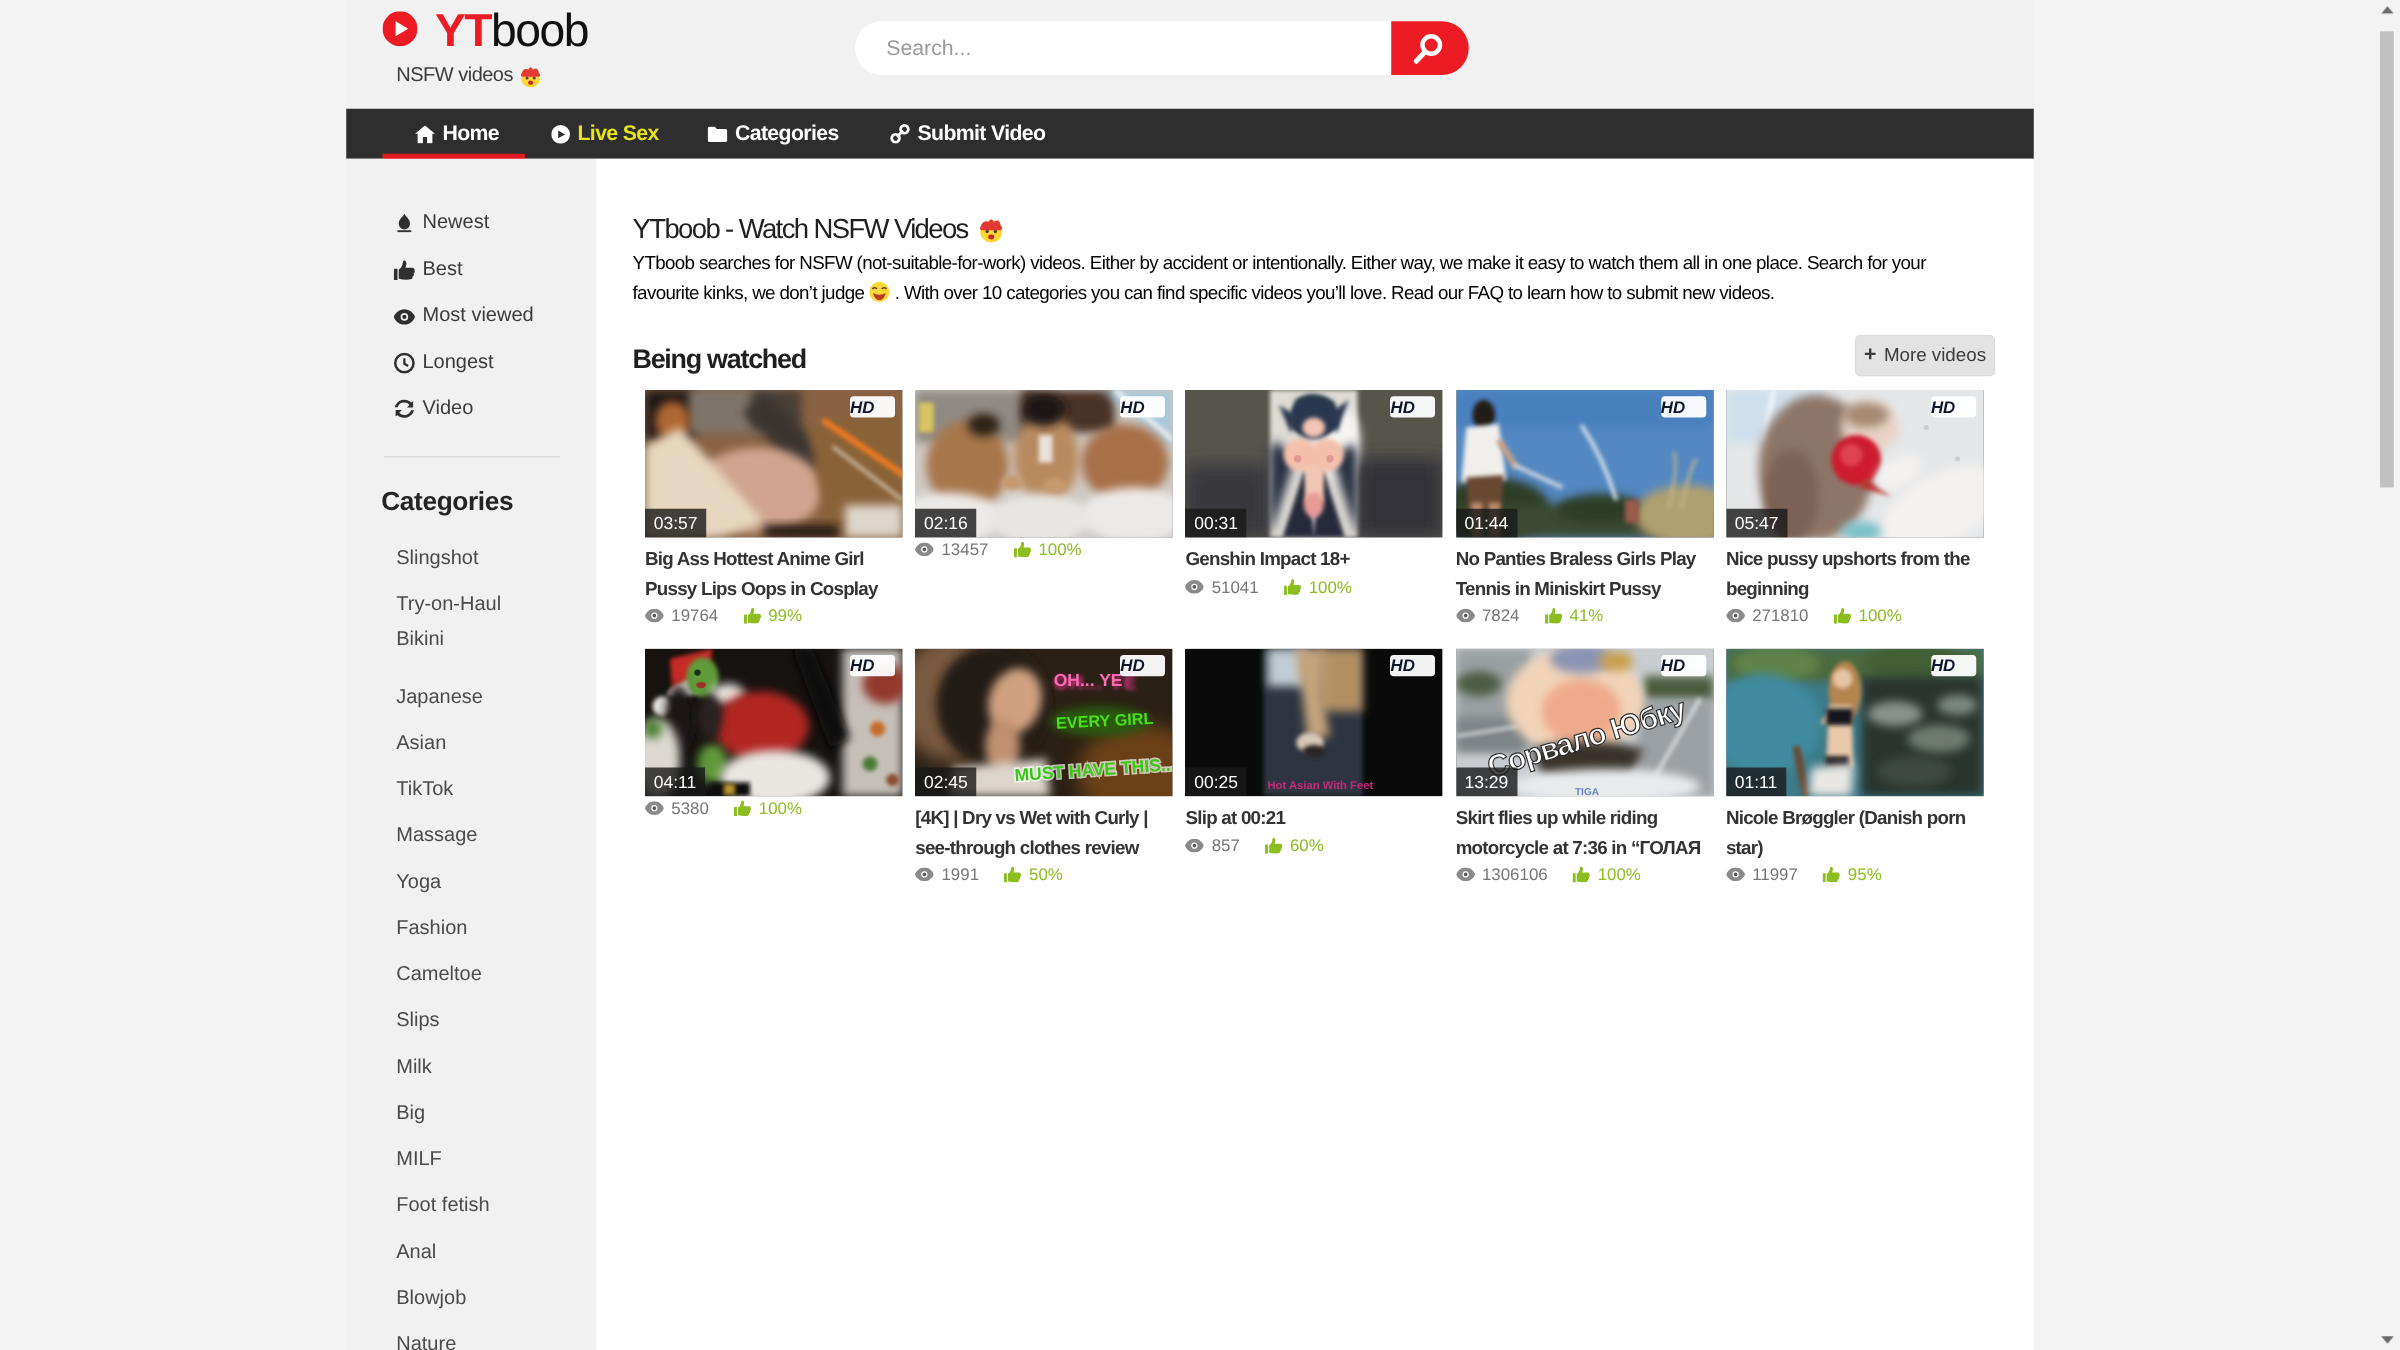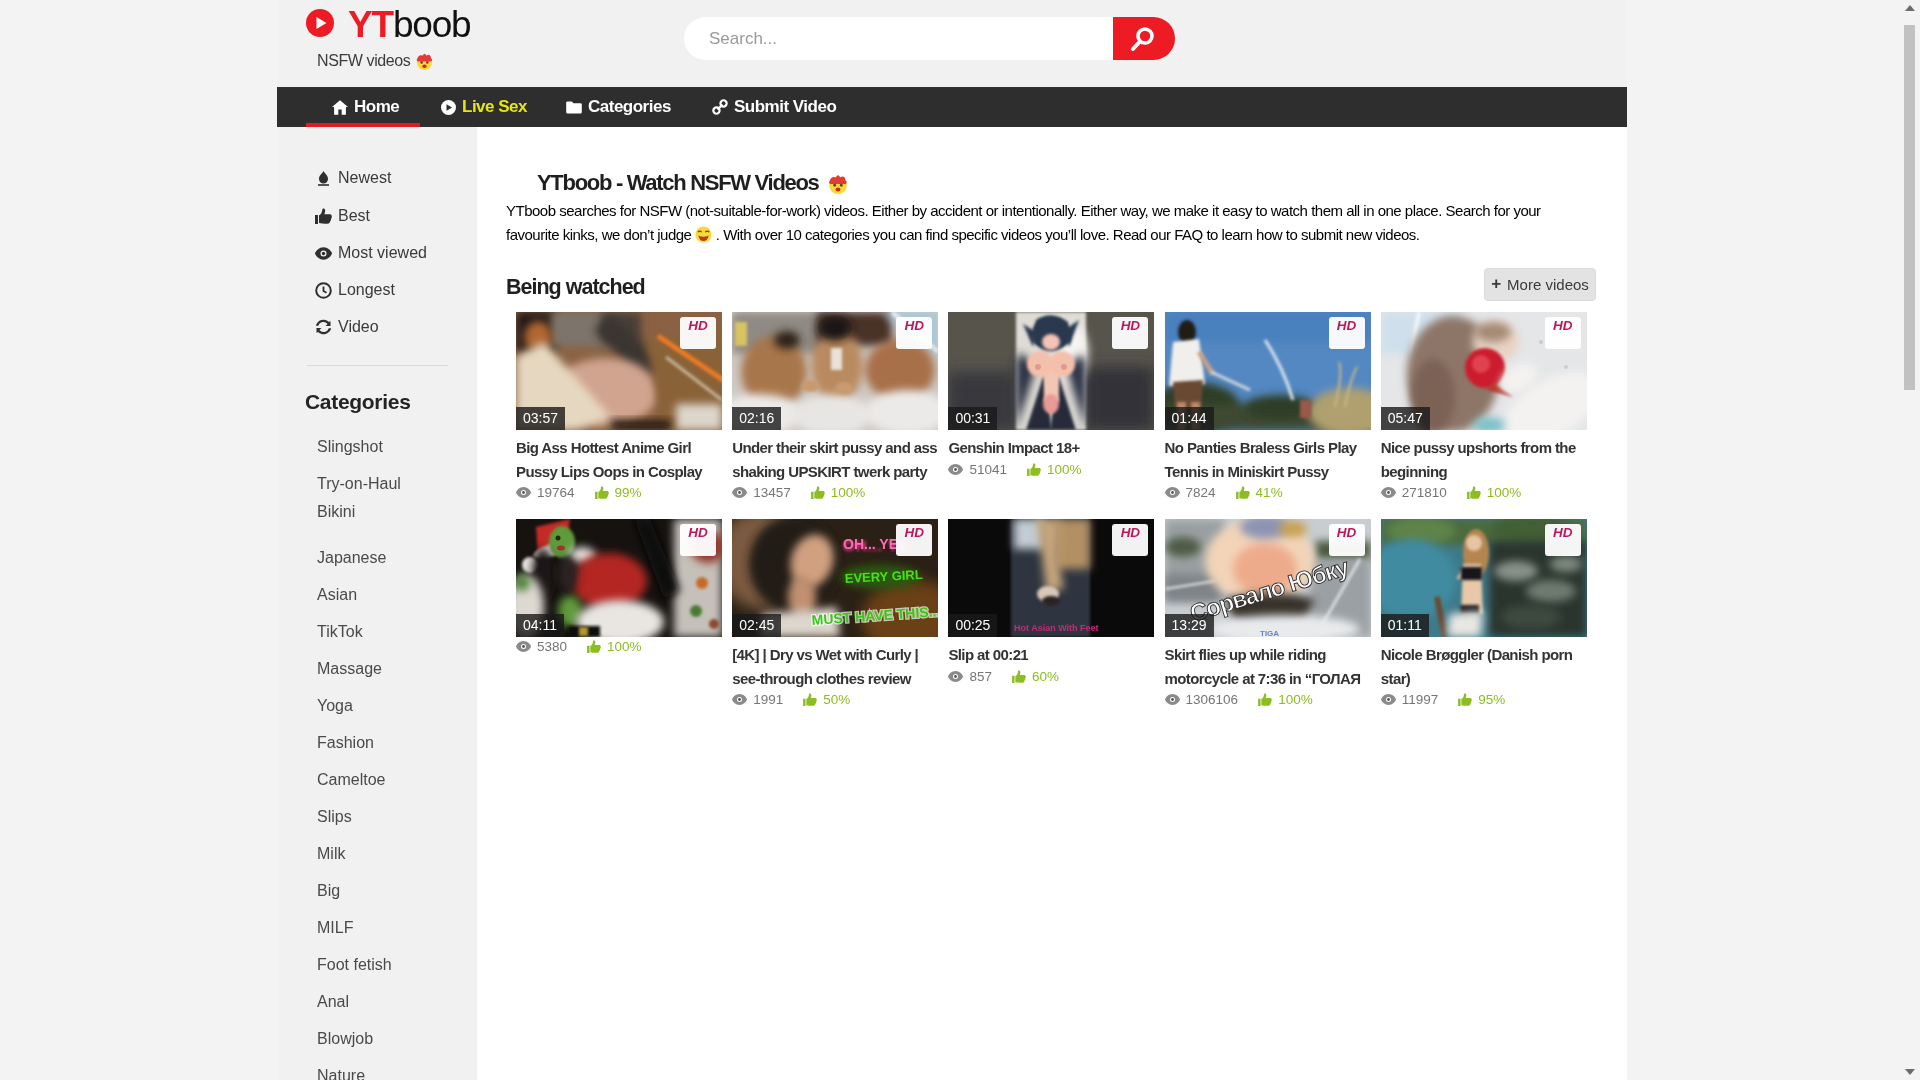--- a/index.html
+++ b/index.html
@@ -30,29 +30,29 @@
 #navSub { left:435px; }
 
 #sidebar { position:absolute; left:0; top:127px; width:200px; height:953px; background:#f1f1f1; }
 .sideItem { position:absolute; left:38px; display:flex; align-items:center; gap:6px; font-size:16px; color:#3a3a3a; height:20px; }
 .sideItem svg { display:block; width:17px; }
 #divider { position:absolute; left:30px; top:238px; width:141px; height:1px; background:#d9d9d9; }
 #catHead { position:absolute; left:28px; top:263px; font-size:21px; letter-spacing:-0.3px; font-weight:bold; color:#242424; }
 .catItem { position:absolute; left:40px; font-size:16px; color:#4a4a4a; height:20px; display:flex; align-items:center; }
 
 #main { position:absolute; left:200px; top:127px; width:1150px; height:953px; background:#ffffff; }
-#h1 { position:absolute; left:29px; top:42px; font-size:22px; letter-spacing:-1.3px; font-weight:bold; color:#1f1f1f; display:flex; align-items:center; gap:8px; line-height:27px;margin-left:31px; }
+#h1 { position:absolute; left:29px; top:42px; font-size:22px; letter-spacing:-1.3px; font-weight:normal; color:#1f1f1f; display:flex; align-items:center; gap:8px; line-height:27px; }
 #intro { position:absolute; left:29px; top:72px; font-size:15px; letter-spacing:-0.5px; line-height:24px; color:#000000; white-space:nowrap; }
 #h2 { position:absolute; left:29px; top:148px; font-size:21.5px; letter-spacing:-1px; font-weight:bold; color:#1f1f1f; }
 #moreBtn { position:absolute; left:1007px; top:141px; width:112px; height:33px; background:#e3e3e3; border:1px solid #dadada; border-radius:4px; font-size:15px; color:#3a3a3a; display:flex; align-items:center; justify-content:center; gap:6px; }
 #grid { position:absolute; left:39px; top:185px; width:1072px; display:grid; grid-template-columns:repeat(5,206px); column-gap:10.2px; row-gap:10px; align-items:start; }
 .card { width:206px; height:197px; position:relative; }
 .thumb { position:relative; width:206px; height:118px; overflow:hidden; background:#888; }
 .thumb svg.bg { position:absolute; left:0; top:0; }
-.hd { position:absolute; right:6px; top:5px; width:36px; height:32px; background:rgba(255,255,255,0.95); border-radius:3px; color:#be185d; font-weight:bold; font-style:italic; font-size:13.5px; text-align:center; line-height:17px; }
+.hd { position:absolute; right:6px; top:5px; width:36px; height:17px; background:rgba(255,255,255,0.95); border-radius:3px; color:#0f172a; font-weight:bold; font-style:italic; font-size:13.5px; line-height:17px; }
 .dur { position:absolute; left:0; bottom:0; background:rgba(25,25,25,0.8); color:#fff; font-size:14px; padding:3px 7px 4px 7px; }
 .title { margin-top:6px; font-size:15px; font-weight:bold; line-height:23.5px; color:#333; letter-spacing:-0.6px; white-space:nowrap; }
 .meta { margin-top:2px; font-size:13.5px; color:#767676; display:flex; align-items:center; }
 .meta .views { margin-left:6px; }
 .meta .pct { color:#8cbd21; margin-left:6px; }
 .meta .thumbsvg { margin-left:20px; }
 
 #sbthumb { position:fixed; left:1904px; top:25px; width:11px; height:365px; background:#c1c1c1; }
 .sbarrow { position:fixed; left:1905px; }
 </style>
@@ -254,21 +254,20 @@
 <rect x="99" y="36" width="11" height="22" fill="#e8e2da" filter="url(#bl3)"></rect>
 <ellipse cx="28" cy="102" rx="42" ry="20" fill="#eceae8" filter="url(#bl2)"></ellipse>
 <ellipse cx="100" cy="103" rx="40" ry="20" fill="#e8e6e4" filter="url(#bl2)"></ellipse>
 <ellipse cx="175" cy="100" rx="42" ry="22" fill="#eceae8" filter="url(#bl2)"></ellipse>
 <ellipse cx="78" cy="74" rx="9" ry="6" fill="#c89a70" filter="url(#bl3)"></ellipse>
 <ellipse cx="112" cy="76" rx="9" ry="6" fill="#c89a70" filter="url(#bl3)"></ellipse>
 </svg>
             <div class="hd">HD</div>
             <div class="dur">02:16</div>
           </div>
-        <div class="title">Under their skirt pussy and ass<br>shaking UPSKIRT twerk party</div>
         <div class="meta">
             <svg width="15" height="11" viewBox="0 0 18 13">
               <path d="M9 0 C13.5 0 17 3.5 18 6.5 C17 9.5 13.5 13 9 13 C4.5 13 1 9.5 0 6.5 C1 3.5 4.5 0 9 0 Z" fill="#8a8a8a"></path>
               <circle cx="9" cy="6.5" r="3" fill="#fff"></circle>
               <circle cx="9" cy="6.5" r="1.7" fill="#555"></circle>
             </svg>
             <span class="views">13457</span>
             <svg class="thumbsvg" width="14" height="13" viewBox="0 0 17 16">
               <path d="M0 7 L3 7 L3 16 L0 16 Z M4 15 L4 7.5 C6 6.5 7 4.5 7.3 1.5 Q7.5 0 9 0.6 Q10.6 1.4 10 4 L9.4 6.2 L15.2 6.2 Q17 6.6 16.6 8.2 Q17.4 10 15.9 10.8 Q16.6 12.5 15 13.2 Q15.3 15 13.6 15.4 Q10 16.3 4 15 Z" fill="#8cbd21"></path>
             </svg>

